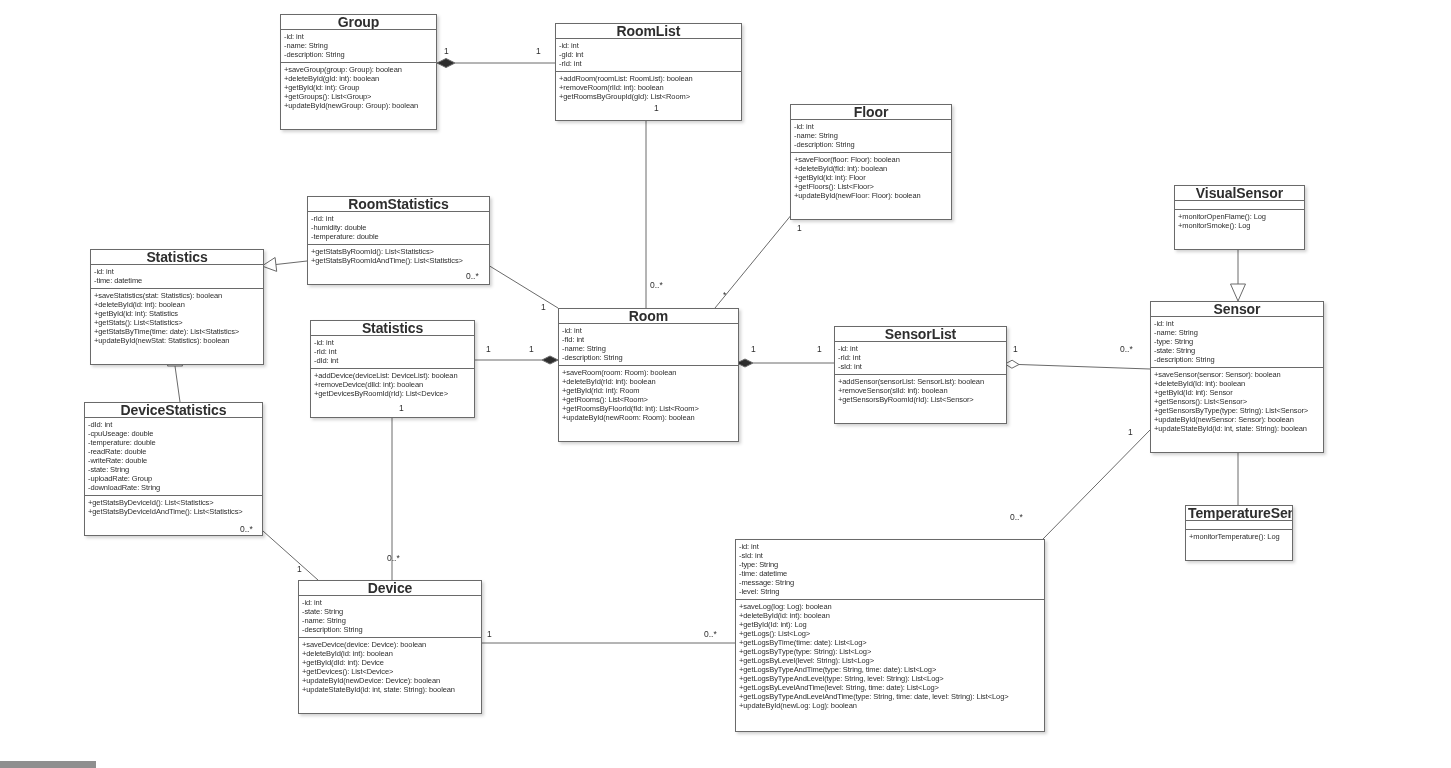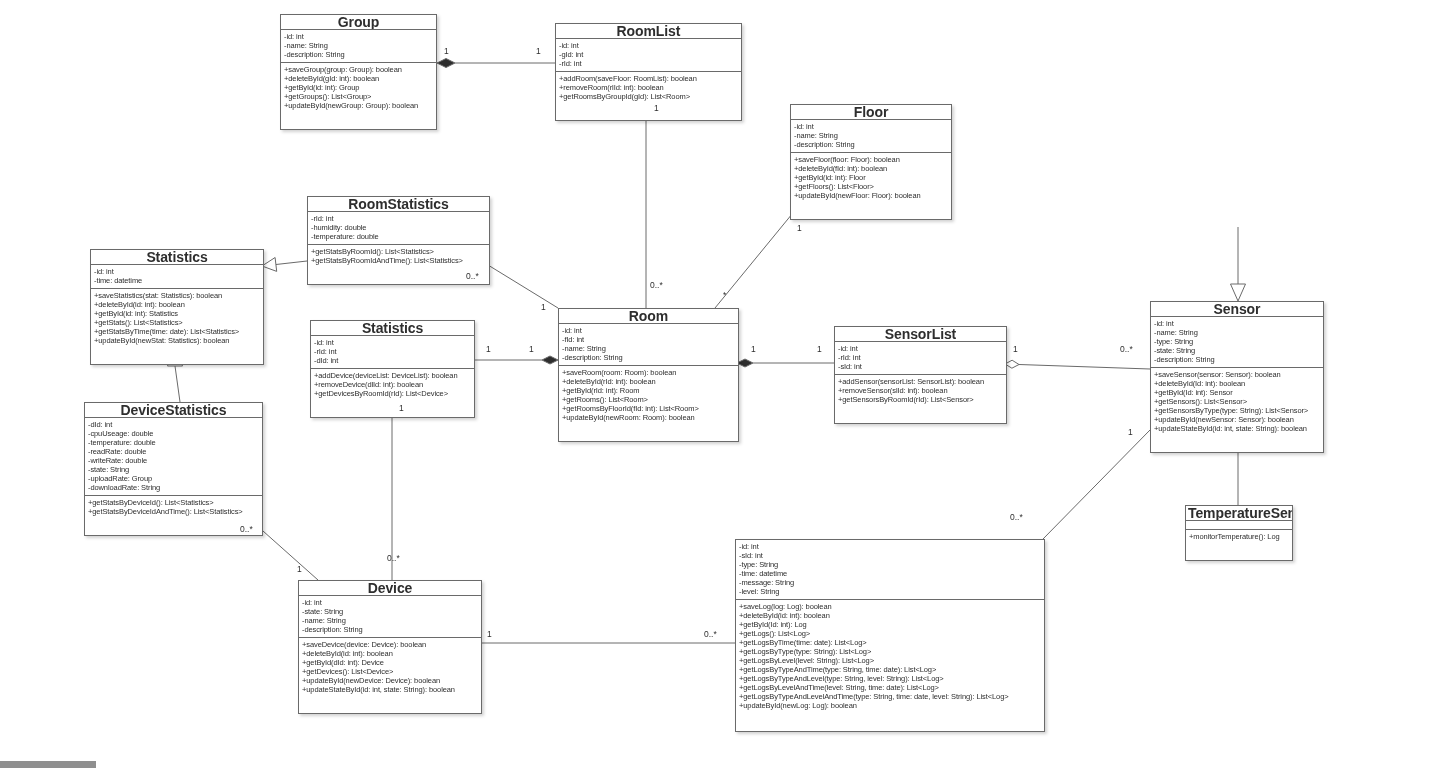--- a/index.html
+++ b/index.html
@@ -133,21 +133,21 @@
   </div>
 
   <div class="uml-class" style="left:555px;top:23px;width:185px;min-height:75px">
     <div class="uml-title">RoomList</div>
     <div class="uml-attrs">
         <div class="member">-id: int</div>
         <div class="member">-gId: int</div>
         <div class="member">-rId: int</div>
       </div>
     <div class="uml-methods">
-        <div class="member">+addRoom(saveFloor: RoomList): boolean</div>
+        <div class="member">+addRoom(roomList: RoomList): boolean</div>
         <div class="member">+removeRoom(rlId: int): boolean</div>
         <div class="member">+getRoomsByGroupId(gId): List&lt;Room&gt;</div>
       </div>
   </div>
 
   <div class="uml-class" style="left:790px;top:104px;width:160px;min-height:96px">
     <div class="uml-title">Floor</div>
     <div class="uml-attrs">
         <div class="member">-id: int</div>
         <div class="member">-name: String</div>
@@ -230,20 +230,28 @@
         <div class="member">-rId: int</div>
         <div class="member">-sId: int</div>
       </div>
     <div class="uml-methods">
         <div class="member">+addSensor(sensorList: SensorList): boolean</div>
         <div class="member">+removeSensor(slId: int): boolean</div>
         <div class="member">+getSensorsByRoomId(rId): List&lt;Sensor&gt;</div>
       </div>
   </div>
 
+  <div class="uml-class" style="left:1174px;top:185px;width:129px;min-height:40px">
+    <div class="uml-title">VisualSensor</div>
+    <div class="uml-attrs"></div>
+    <div class="uml-methods">
+        <div class="member">+monitorOpenFlame(): Log</div>
+        <div class="member">+monitorSmoke(): Log</div>
+      </div>
+  </div>
 
   <div class="uml-class" style="left:1150px;top:301px;width:172px;min-height:132px">
     <div class="uml-title">Sensor</div>
     <div class="uml-attrs">
         <div class="member">-id: int</div>
         <div class="member">-name: String</div>
         <div class="member">-type: String</div>
         <div class="member">-state: String</div>
         <div class="member">-description: String</div>
       </div>

